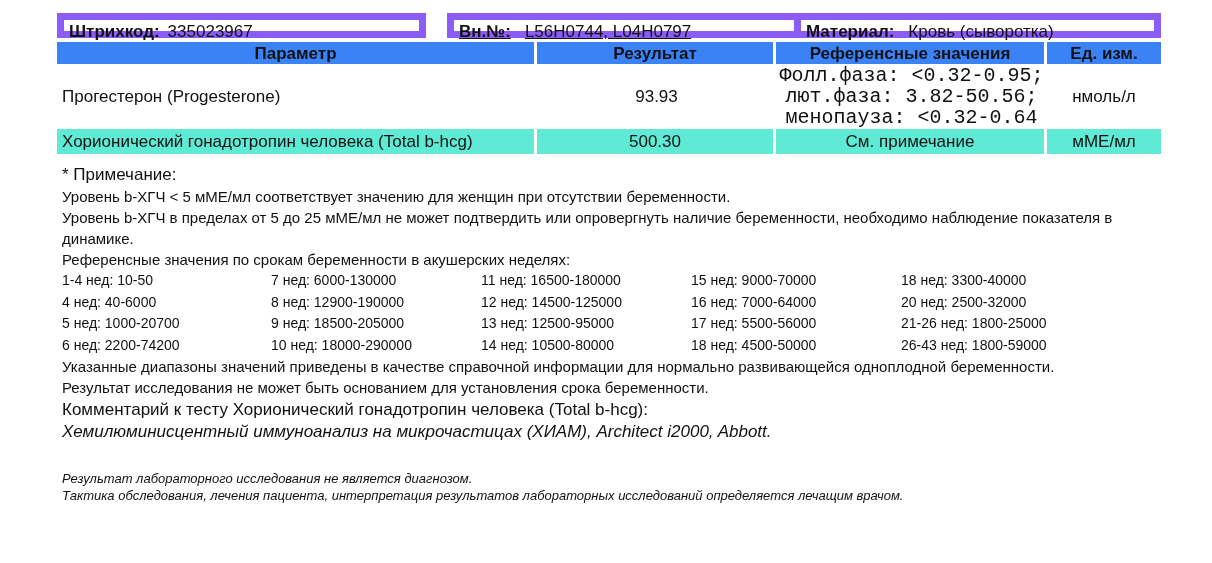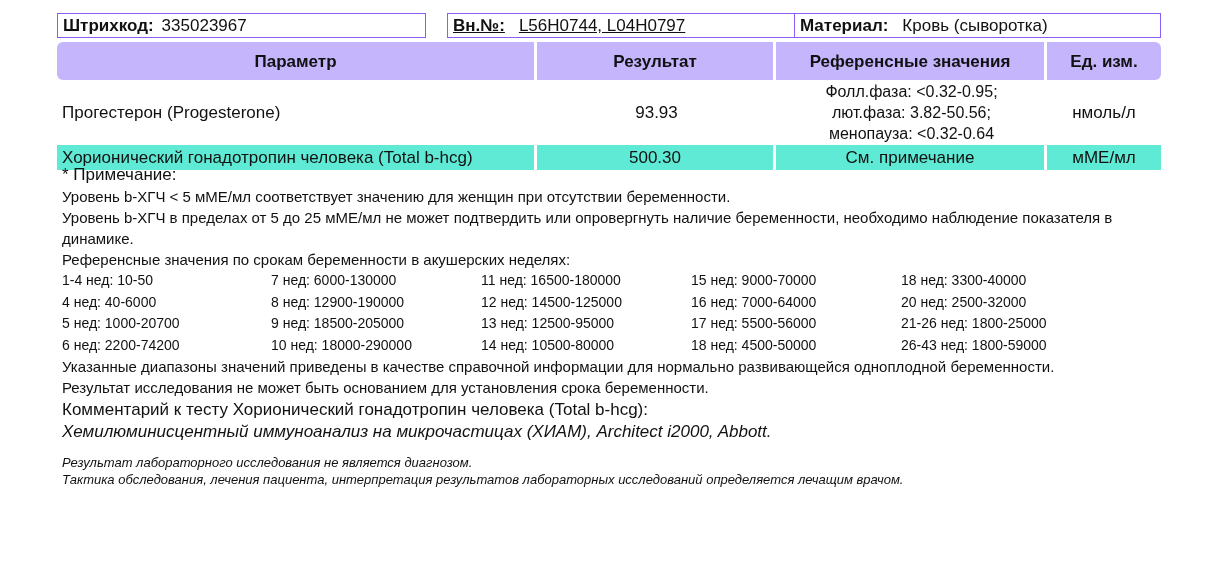--- a/index.html
+++ b/index.html
@@ -5,57 +5,57 @@
     * { box-sizing: border-box; margin: 0; padding: 0; }
     html, body {
       width: 1212px; height: 563px; background: #ffffff; overflow: hidden;
       font-family: "Liberation Sans", sans-serif; color: #111;
     }
     .page { position: relative; width: 1212px; height: 563px; }
 
     
     .info-box {
       position: absolute; top: 13px; height: 25px;
-      border: 1px solid #8b5cf6; background: #fff;
+      border: 7px solid #8b5cf6; background: #fff;
       font-size: 17px; line-height: 23px; padding-left: 5px; white-space: nowrap;
     }
     .info-box .lbl { font-weight: bold; margin-right: 8px; }
     #box-barcode { left: 57px; width: 369px; }
     #box-inner { left: 447px; width: 358px; text-decoration: underline; }
     #box-material { left: 794px; width: 367px; }
     #box-inner .lbl { margin-right: 14px; }
     #box-material .lbl { margin-right: 14px; }
 
     
     .tbl { position: absolute; left: 57px; top: 42px; width: 1104px; }
     .row { display: flex; position: relative; }
-    .row.head { background: #c4b5fd; height: 38px; font-weight: bold; font-size: 17px; line-height: 23px; border-radius: 6px; }
+    .row.head { background: #3b82f6; height: 22px; font-weight: bold; font-size: 17px; line-height: 23px; }
     .row.r1 { background: #ffffff; height: 65px; font-size: 17px; }
     .row.r2 { background: #5eead4; height: 25px; font-size: 17px; line-height: 25px; }
     .cell { display: flex; align-items: center; justify-content: center; text-align: center; position: relative; }
     .c-param { width: 480px; }
     .c-res { width: 239px; }
     .c-ref { width: 271px; }
     .c-unit { width: 114px; }
     .row.head .cell, .row.r2 .cell { border-right: 3px solid #ffffff; }
     .row.head .cell:last-child, .row.r2 .cell:last-child { border-right: none; }
     .row.r1 .cell, .row.r2 .cell { }
     .c-param.left { justify-content: flex-start; padding-left: 5px; }
-    .ref-lines { line-height: 21px; font-size: 16px; }
+    .ref-lines { line-height: 21px; font-size: 20px; font-family: Liberation Mono, monospace; }
     .ref-lines div { white-space: nowrap; }
 
     
     .notes { position: absolute; left: 62px; top: 164px; width: 1110px; font-size: 15px; line-height: 21px; }
     .notes .note-title { font-weight: normal; font-size: 17px; line-height: 22px; }
     .notes p { white-space: normal; }
     .weeks { display: grid; grid-template-columns: 209px 210px 210px 210px 210px; line-height: 21.5px; font-size: 14px; }
     .weeks span { white-space: nowrap; }
     .comment-title { font-size: 17px; line-height: 22px; margin-top: 1px; }
     .comment-method { font-size: 17px; font-style: italic; line-height: 22px; }
-    .disclaimer { position: absolute; left: 62px; top: 454px; font-size: 13px; font-style: italic; line-height: 17px; }
+    .disclaimer { position: absolute; left: 62px; top: 470px; font-size: 13px; font-style: italic; line-height: 17px; }
   </style>
 </head>
 <body>
 
 <div class="page">
 
   <div class="info-box" id="box-barcode">
     <span class="lbl">Штрихкод:</span><span>335023967</span>
   </div>
   <div class="info-box" id="box-inner">

